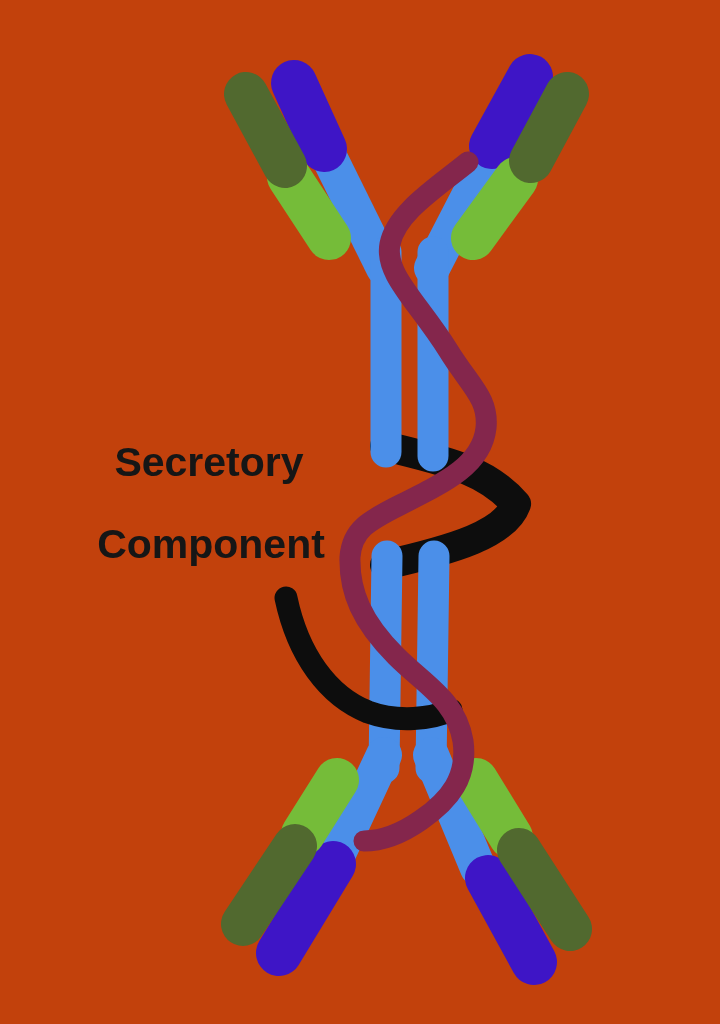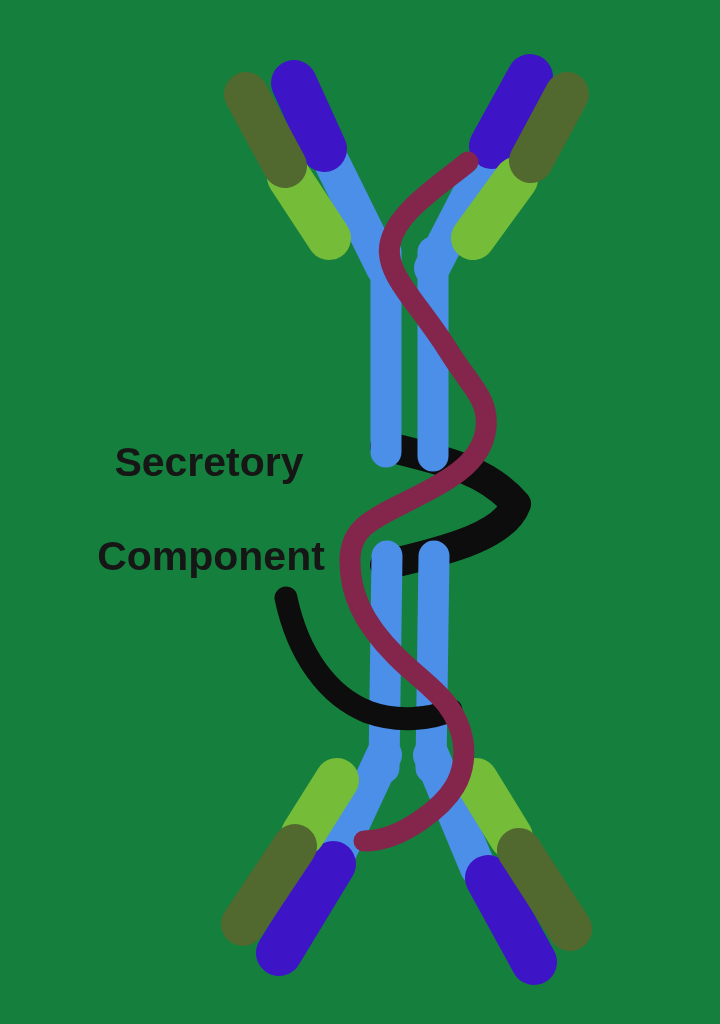--- a/index.html
+++ b/index.html
@@ -4,41 +4,41 @@
 <style>
   html, body {
     margin: 0;
     padding: 0;
     background: #ffffff;
   }
   .stage {
     position: relative;
     width: 720px;
     height: 1024px;
-    background: #15803d;
+    background: #c2410c;
     overflow: hidden;
     font-family: "Liberation Sans", sans-serif;
   }
   .diagram-svg {
     position: absolute;
     left: 0;
     top: 0;
   }
   .label {
     position: absolute;
     transform: translateX(-50%);
     font-weight: 700;
     font-size: 41px;
     line-height: 1;
     letter-spacing: 0px;
     white-space: nowrap;
     color: #161616;
   }
   .label-line1 { left: 209px; top: 442px; }
-  .label-line2 { left: 211px; top: 536px; }
+  .label-line2 { left: 211px; top: 524px; }
 </style>
 </head>
 <body>
 
 <div class="stage">
 
   <svg class="diagram-svg" width="720" height="1024" viewBox="0 0 720 1024">
 
     <g>
       <path d="M 385,446 C 440,460 485,468 516,504 C 505,534 455,549 385,565" fill="none" stroke-width="30" stroke-linecap="round" stroke-linejoin="round" stroke="#0d0d0d"></path>

